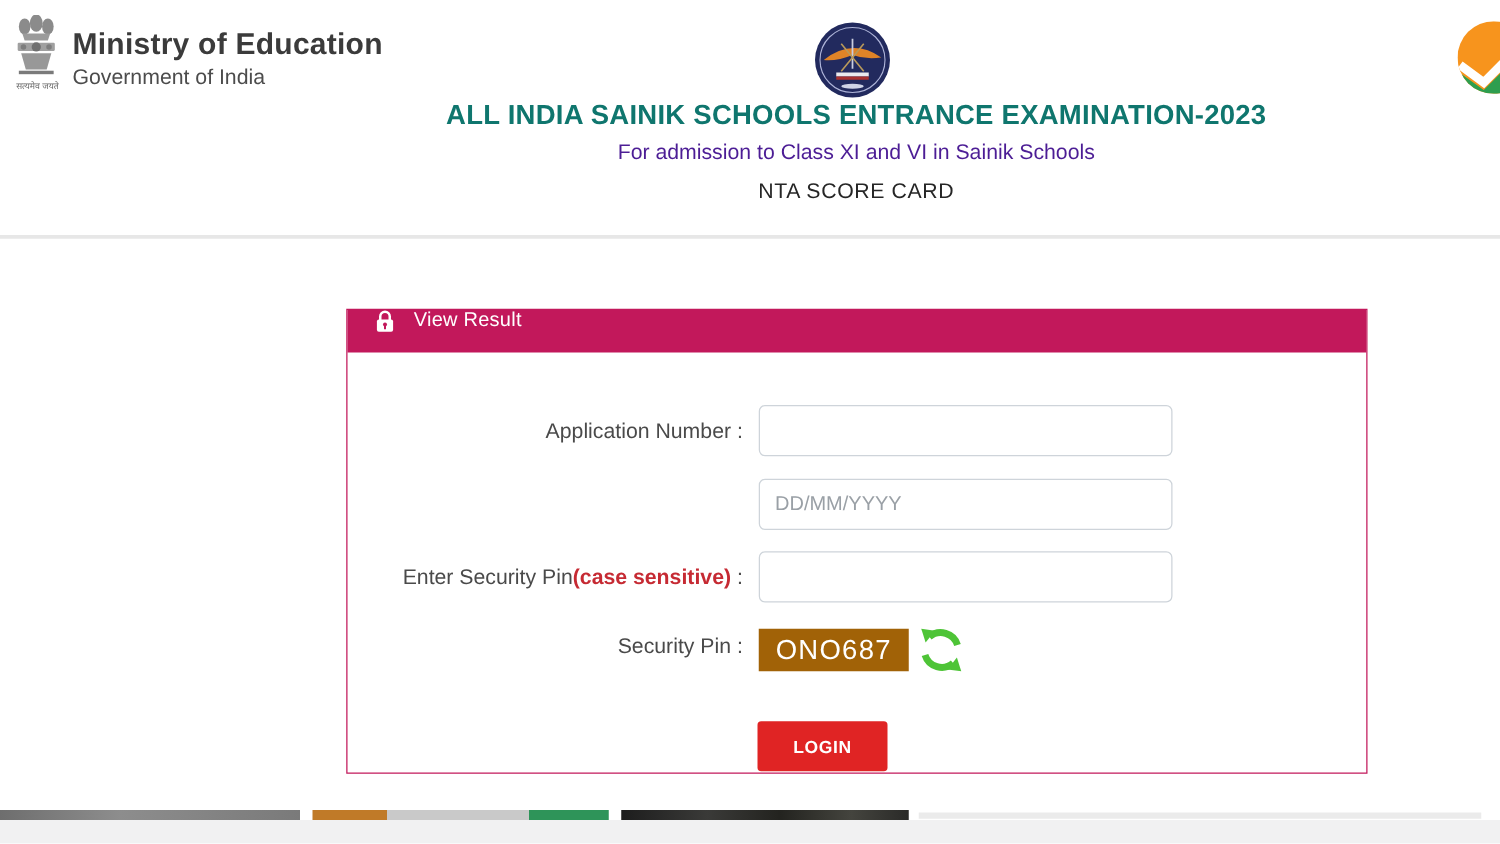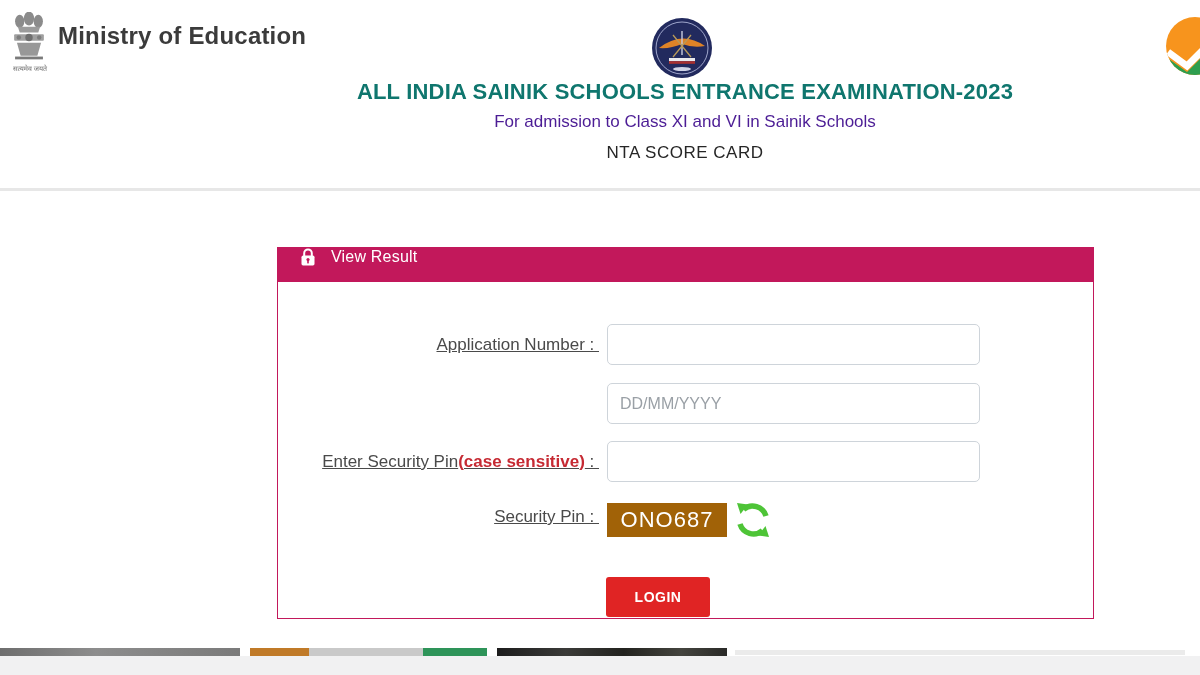--- a/index.html
+++ b/index.html
@@ -38,25 +38,25 @@
   .card-header {
     position: absolute; left: 0; top: 0; width: 100%; height: 34px;
     background: #c2185b; display: flex; align-items: flex-start; padding-left: 23px;
   }
   .lock-icon { width: 14px; height: 18px; margin-right: 16px; flex: 0 0 auto; }
   .card-title { color: #ffffff; font-size: 16px; letter-spacing: 0.2px; }
 
   .form-label {
     position: absolute; left: 0; width: 321px; height: 41px;
     display: flex; align-items: center; justify-content: flex-end;
-    font-size: 17px; color: #4a4a4a; white-space: pre; text-decoration: underline;
+    font-size: 17px; color: #4a4a4a; white-space: pre;
   }
   .form-label .red-note { color: #c62a33; font-weight: bold; }
   .form-input {
-    position: absolute; left: 329px; width: 373px; height: 41px;
+    position: absolute; left: 329px; width: 331px; height: 41px;
     border: 1px solid #ced4da; border-radius: 5px; padding: 0 12px;
     font-size: 16px; color: #333; outline: none;
     font-family: "Liberation Sans", "DejaVu Sans", sans-serif;
   }
   .form-input::placeholder { color: #9aa0a6; font-size: 16px; }
 
   .label-row1 { top: 76px; }  .input-row1 { top: 76px; }
   .label-row2 { top: 135px; } .input-row2 { top: 135px; }
   .label-row3 { top: 193px; } .input-row3 { top: 193px; }
   .label-row4 { top: 239px; height: 36px; margin-top: 12px; }
@@ -102,20 +102,21 @@
       <circle cx="11" cy="27.5" r="2.4" fill="#7d7d7d"></circle>
       <circle cx="33" cy="27.5" r="2.4" fill="#7d7d7d"></circle>
       <path d="M9 33 h26 l-4 14 h-18 z" fill="#989898"></path>
       <rect x="7" y="48" width="30" height="3" fill="#7a7a7a"></rect>
     </g>
   </svg>
   <div class="emblem-caption">सत्यमेव जयते</div>
 
   <div class="ministry-block">
     <div class="ministry-title">Ministry of Education</div>
+    <div class="ministry-subtitle">Government of India</div>
   </div>
 
   <div class="header-center">
     <svg class="sainik-logo" viewBox="0 0 62 62">
       <circle cx="31" cy="31" r="30" fill="#222a5e"></circle>
       <circle cx="31" cy="31" r="26" fill="none" stroke="#aeb4d8" stroke-width="0.9"></circle>
       <path d="M8 31 Q31 13 54 29 Q42 31 31 27 Q19 32 8 31 Z" fill="#df8327"></path>
       <path d="M31 14 L31 38" stroke="#c9cde0" stroke-width="1.4"></path>
       <path d="M22 18 L40 40 M40 18 L22 40" stroke="#b8995a" stroke-width="1.3"></path>
       <rect x="18" y="41" width="26" height="3.2" fill="#e9e9ee"></rect>

